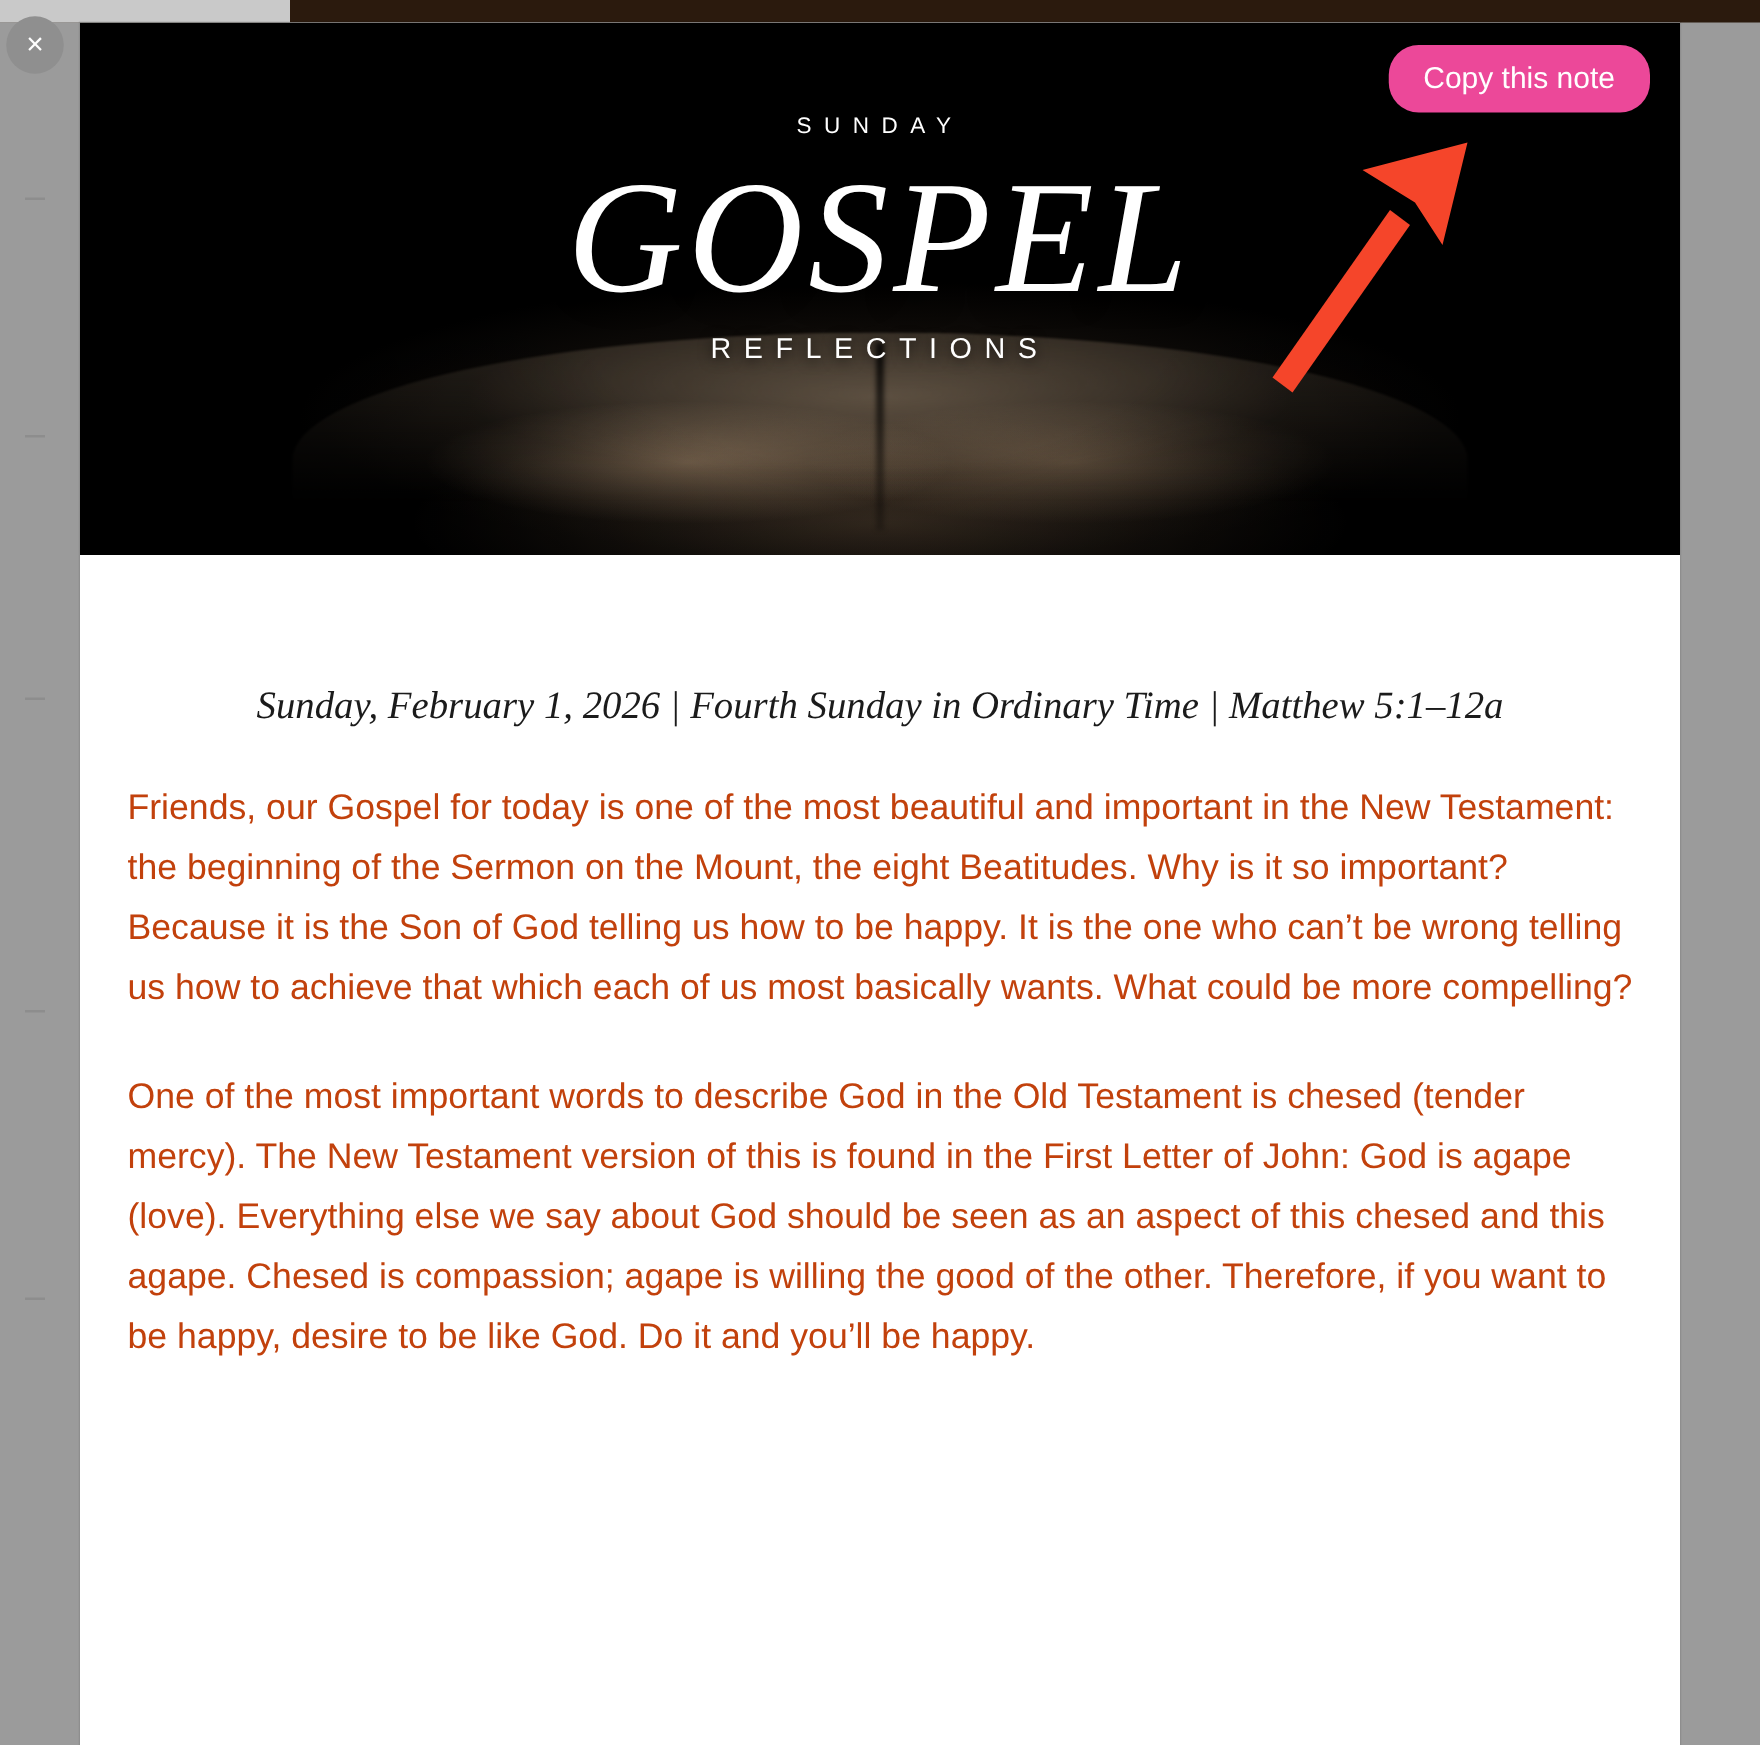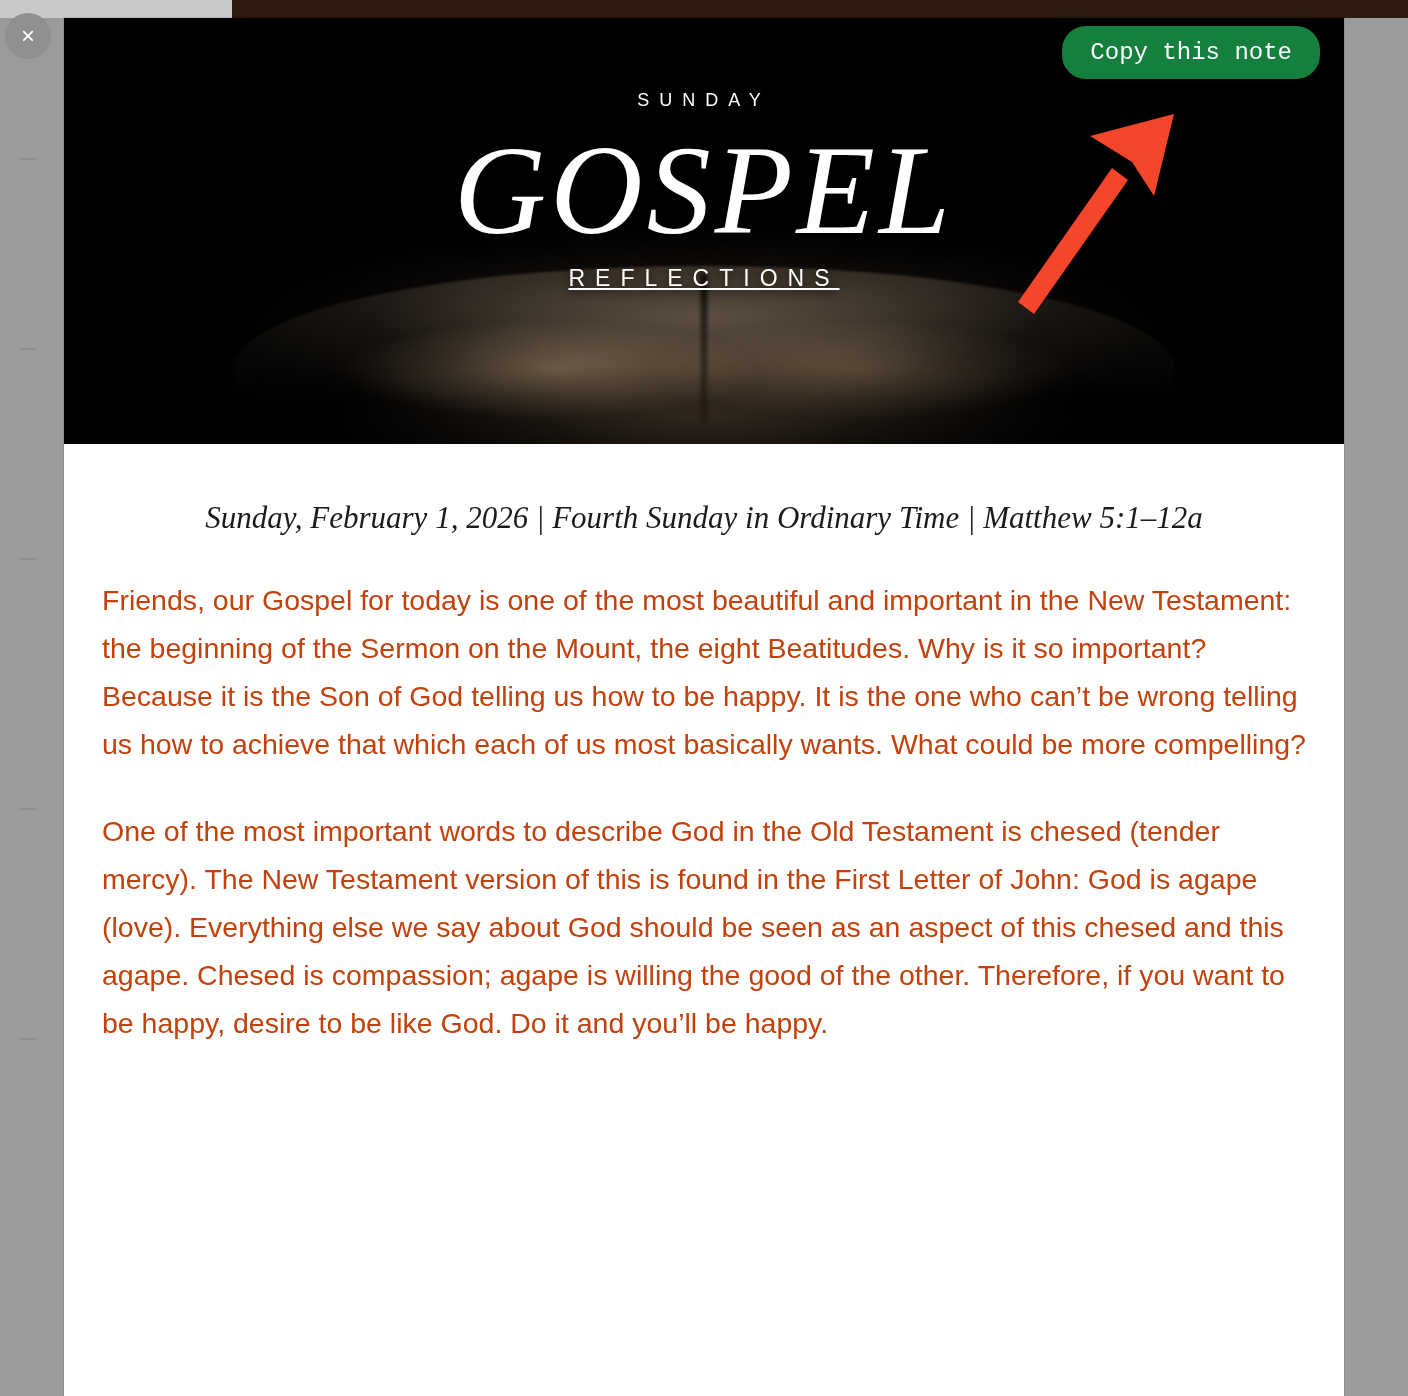--- a/index.html
+++ b/index.html
@@ -148,53 +148,53 @@
     line-height: 1.05;
     letter-spacing: 4px;
     text-shadow: 0 4px 22px rgba(0,0,0,0.85);
   }
   #hero-subkicker {
     margin-top: 8px;
     font-size: 23px;
     letter-spacing: 10px;
     font-family: "Liberation Sans", sans-serif;
     text-shadow: 0 2px 10px rgba(0,0,0,0.8);
-    text-decoration: underline;
   }
 
   
   #copy-button {
     position: absolute;
     right: 24px;
-    top: 8px;
+    top: 18px;
     z-index: 20;
-    background: #15803d;
+    background: #ec4899;
     color: #ffffff;
     border: none;
     border-radius: 24px;
     padding: 13px 28px;
     font-size: 24px;
     cursor: pointer;
-    font-family: Liberation Mono, monospace;
+    font-family: Liberation Sans, sans-serif;
   }
 
   
   #arrow-annotation {
     position: absolute;
     z-index: 25;
     left: 940px;
     top: 78px;
     width: 180px;
     height: 230px;
     pointer-events: none;
   }
 
   
   #content {
     padding: 56px 38px 0 38px;
+    margin-top: 46px;
   }
   #meta-line {
     text-align: center;
     font-family: "Liberation Serif", serif;
     font-style: italic;
     font-size: 31px;
     color: #1b1b1b;
     margin-bottom: 40px;
   }
   .body-para {

